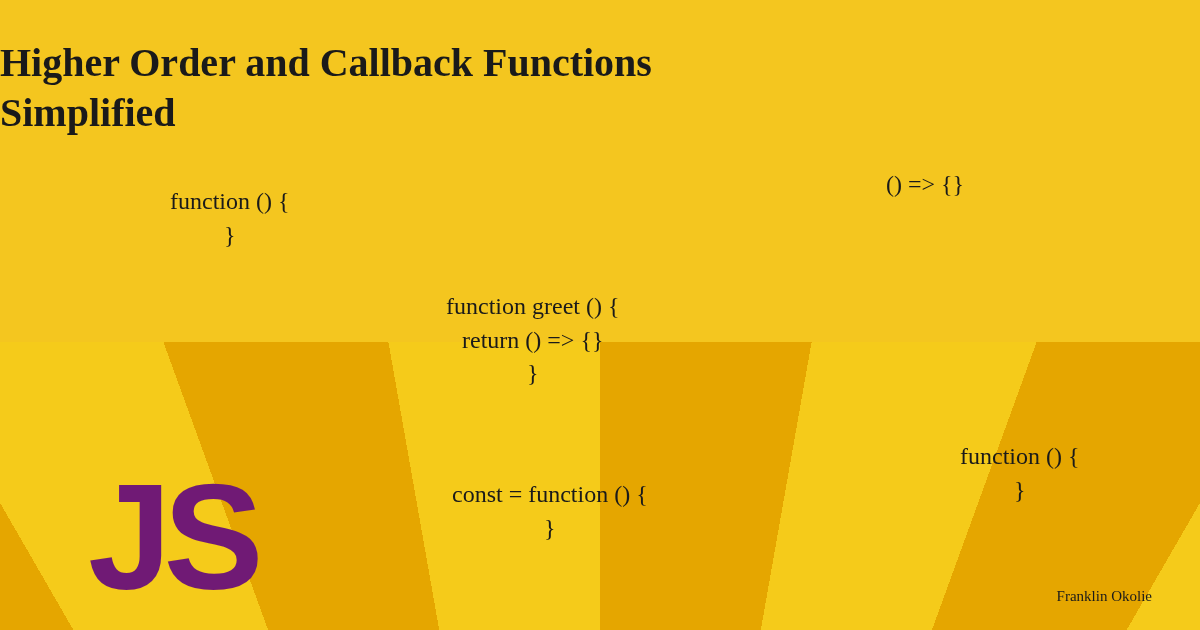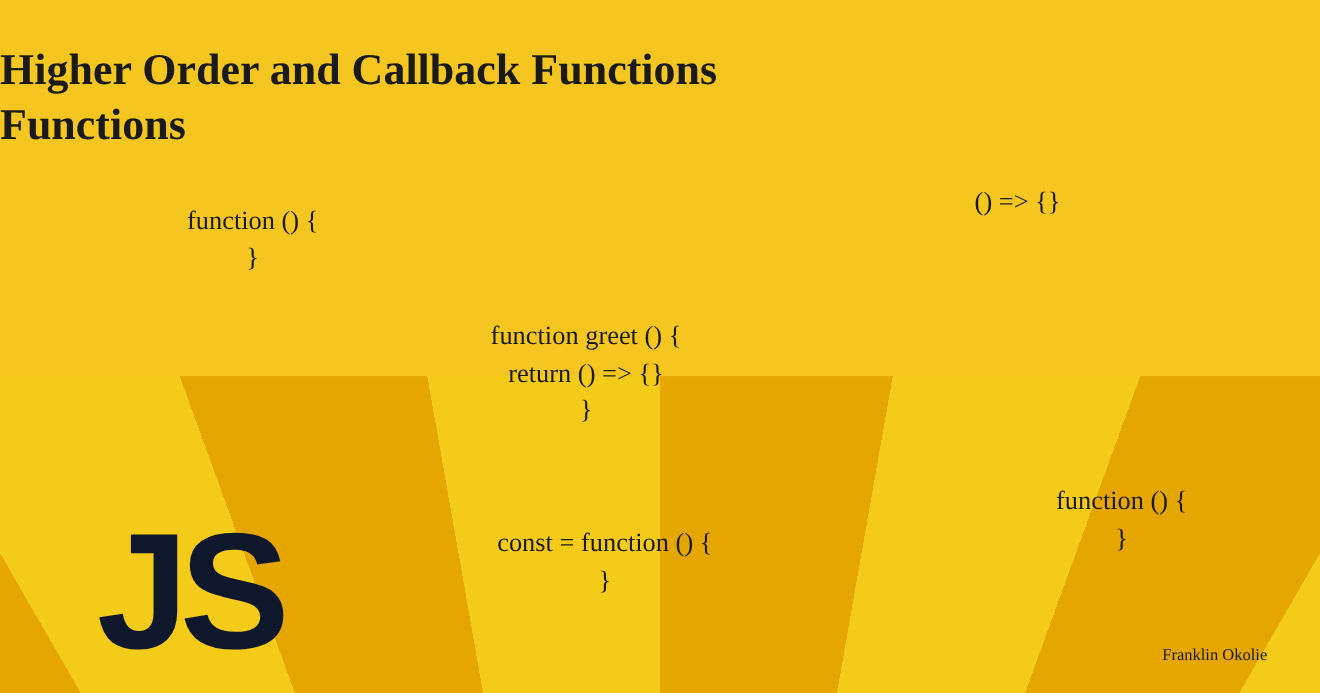--- a/index.html
+++ b/index.html
@@ -76,42 +76,42 @@
       top: 440px;
       left: 960px;
     }
     .js-logo {
       position: absolute;
       left: 88px;
       bottom: 18px;
       font-family: Arial, Helvetica, sans-serif;
       font-weight: 900;
       font-size: 150px;
-      color: #0f172a;
+      color: #701a75;
       letter-spacing: -8px;
       line-height: 1;
     }
     .author {
       position: absolute;
       bottom: 25px;
       right: 48px;
       font-size: 15px;
       color: #1a1a1a;
       font-family: Georgia, 'Times New Roman', serif;
     }
   </style>
 </head>
 <body>
 
 <div class="sunburst"></div>
 
 <div class="content">
   <h1 class="title">
     <span>Higher Order and Callback Functions</span><br>
-    <span>Functions</span>
+    <span>Simplified</span>
   </h1>
 
   <div class="snippet snippet-1">function () {
 }</div>
   <div class="snippet snippet-2">() =&gt; {}</div>
   <div class="snippet snippet-3">function greet () {
 return () =&gt; {}
 }</div>
   <div class="snippet snippet-4">const = function () {
 }</div>

